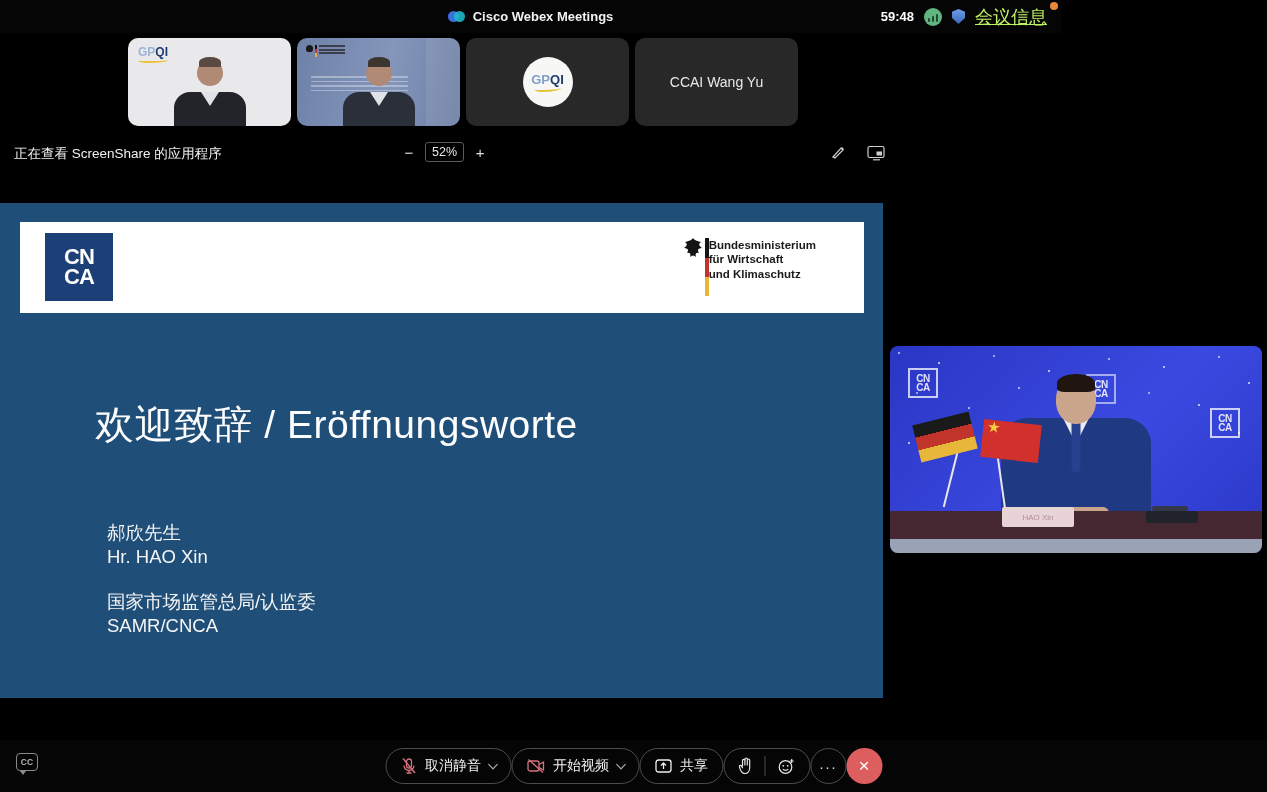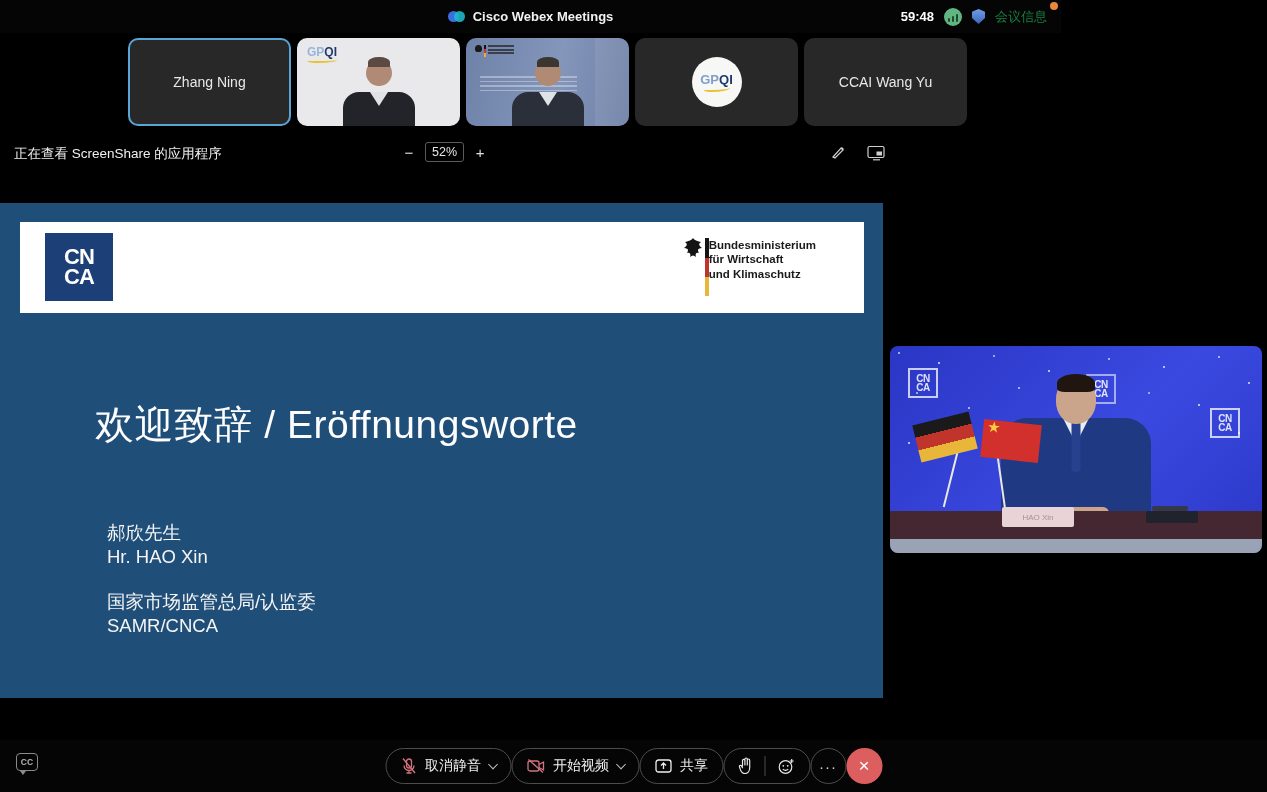--- a/index.html
+++ b/index.html
@@ -16,21 +16,21 @@
   .webex-logo .c1 { left:0; background:#3b6fe0; }
   .webex-logo .c2 { left:6px; background:#1fb8c9; opacity:.9; }
   .tb-right { position:absolute; right:14px; top:0; height:33px; display:flex; align-items:center; gap:10px; }
   .tb-timer { font-size:13px; font-weight:bold; color:#fff; }
   .signal-badge { width:18px; height:18px; border-radius:50%; background:#61b580;
                   display:flex; align-items:flex-end; justify-content:center; gap:1.5px; padding-bottom:4px; }
   .signal-badge i { display:block; width:2.5px; background:#1e4a30; border-radius:1px; }
   .sb1{height:4px} .sb2{height:6px} .sb3{height:8px}
   .shield { width:13px; height:15px; background:linear-gradient(180deg,#6f9fe8,#3a66b8);
             clip-path:polygon(50% 0,100% 18%,100% 60%,50% 100%,0 60%,0 18%); }
-  .tb-info-label { font-size:13px; color:#15803d; }
+  .tb-info-label { font-size:18px; color:#bef264;text-decoration:underline; }
   .orange-dot { position:absolute; right:3px; top:2px; width:8px; height:8px; border-radius:50%; background:#e8883a; }
 
   
   .filmstrip { position:absolute; top:38px; left:128px; display:flex; gap:6px; }
   .tile { width:163px; height:88px; background:#282828; border-radius:10px; position:relative;
           overflow:hidden; display:flex; flex-direction:column; align-items:center; justify-content:center; }
   .tile.active { border:2.5px solid #58a6d6; }
   .tile-name { font-size:14px; color:#e8e8e8; }
   .tile-sub  { font-size:12px; color:#9a9a9a; margin-top:2px; }
 
@@ -170,23 +170,20 @@
         <i class="sb2"></i>
         <i class="sb3"></i>
       </span>
     <span class="shield"></span>
     <span class="tb-info-label">会议信息</span>
   </div>
   <span class="orange-dot"></span>
 </div>
 
 <div class="filmstrip">
-  <div class="tile active">
-    <div class="tile-name">Zhang Ning</div>
-  </div>
   <div class="tile video-a">
     <div class="gpqi-mini">
       <span class="lt">GP</span><span class="dk">QI</span>
       <div class="gpqi-swash"></div>
     </div>
     <div class="sil-head"></div>
     <div class="sil-body"></div>
   </div>
   <div class="tile video-b">
     <div class="bmwk-mini">

